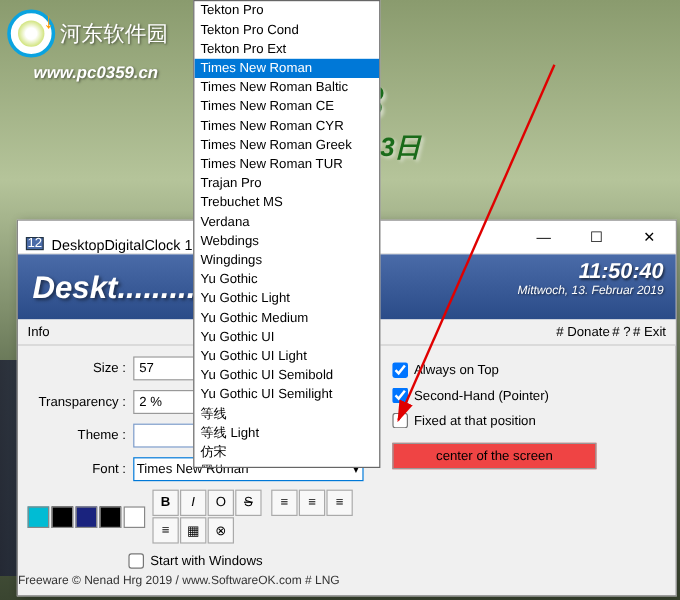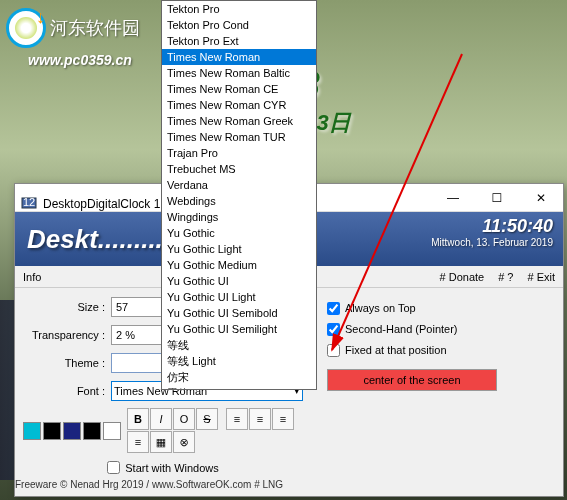--- a/index.html
+++ b/index.html
@@ -17,38 +17,38 @@
 .titlebar{height:28px;background:#fff;border-bottom:1px solid #ddd;display:flex;align-items:flex-end;padding-left:6px}
 .titlebar-icon{width:16px;height:16px;margin-right:6px}
 .titlebar-text{flex:1;font-size:12px}
 .titlebar-btns{display:flex;height:100%}
 .titlebar-btn{width:44px;display:flex;align-items:center;justify-content:center;font-size:12px}
 .titlebar-btn.close{width:44px}
 .banner{height:54px;background:linear-gradient(180deg,#4a6ba8 0%,#2a4b88 100%);position:relative;display:flex;align-items:center;padding:0 12px}
 .banner-title{color:#fff;font-size:26px;font-weight:bold;font-style:italic;text-shadow:2px 2px 3px rgba(0,0,0,.5)}
 .banner-clock{position:absolute;right:10px;top:4px;text-align:right}
 .banner-time{color:#fff;font-size:18px;font-weight:bold;font-style:italic;text-shadow:1px 1px 2px rgba(0,0,0,.6)}
-.banner-date{color:#fff;font-size:10px;text-shadow:1px 1px 2px rgba(0,0,0,.6)}
+.banner-date{color:#fff;font-size:10px;font-style:italic;text-shadow:1px 1px 2px rgba(0,0,0,.6)}
 .toolbar-top{height:22px;background:#f0f0f0;border-bottom:1px solid #ccc;display:flex;align-items:center;padding:0 8px;justify-content:space-between}
 .toolbar-top .left{font-size:11px}
-.toolbar-top .right{display:flex;gap:14px;font-size:11px}
+.toolbar-top .right{display:flex;gap:2px;font-size:11px}
 .content{display:flex;padding:8px;gap:24px}
 .col-left{flex:0 0 280px}
 .col-right{flex:1;padding-top:6px}
 .form-row{display:flex;align-items:center;margin-bottom:6px;height:22px}
 .form-label{width:88px;text-align:right;padding-right:6px;font-size:11px}
 .form-input{flex:1;height:20px;border:1px solid #999;background:#fff;padding:0 4px;font-size:11px}
 .form-select{flex:1;height:20px;border:1px solid #7a9ac8;background:#fff;padding:0 2px;font-size:11px;position:relative;display:flex;align-items:center}
 .form-select::after{content:"▾";position:absolute;right:3px;font-size:9px}
 .swatch-row{display:flex;gap:2px;margin:6px 0;align-items:center}
 .swatch{width:18px;height:18px;border:1px solid #888}
 .fmt-row{display:flex;gap:1px;align-items:center;flex-wrap:wrap}
 .fmt-btn{width:22px;height:22px;border:1px solid #aaa;background:#f8f8f8;display:flex;align-items:center;justify-content:center;font-size:11px}
 .fmt-sep{width:6px}
-.check-row{display:flex;align-items:flex-start;gap:5px;margin-bottom:8px;font-size:11px}
+.check-row{display:flex;align-items:center;gap:5px;margin-bottom:8px;font-size:11px}
 .check-row input{width:13px;height:13px}
 .center-btn{width:170px;height:22px;border:1px solid #999;background:#ef4444;font-size:11px;margin-top:4px}
 .start-win{display:flex;align-items:center;gap:5px;justify-content:center;margin-top:8px;font-size:11px}
 .footer{position:absolute;bottom:6px;left:0;right:0;text-align:left;font-size:10px;color:#333}
 .dropdown{position:absolute;top:0;left:161px;width:156px;background:#fff;border:1px solid #666;z-index:20;max-height:390px;overflow:hidden}
 .dropdown-item{padding:1px 5px;font-size:11px;line-height:14px;white-space:nowrap}
 .dropdown-item.selected{background:#0078d7;color:#fff}
 .arrow-line{position:absolute;top:50px;left:326px;z-index:25;pointer-events:none}
 </style>
 </head>

